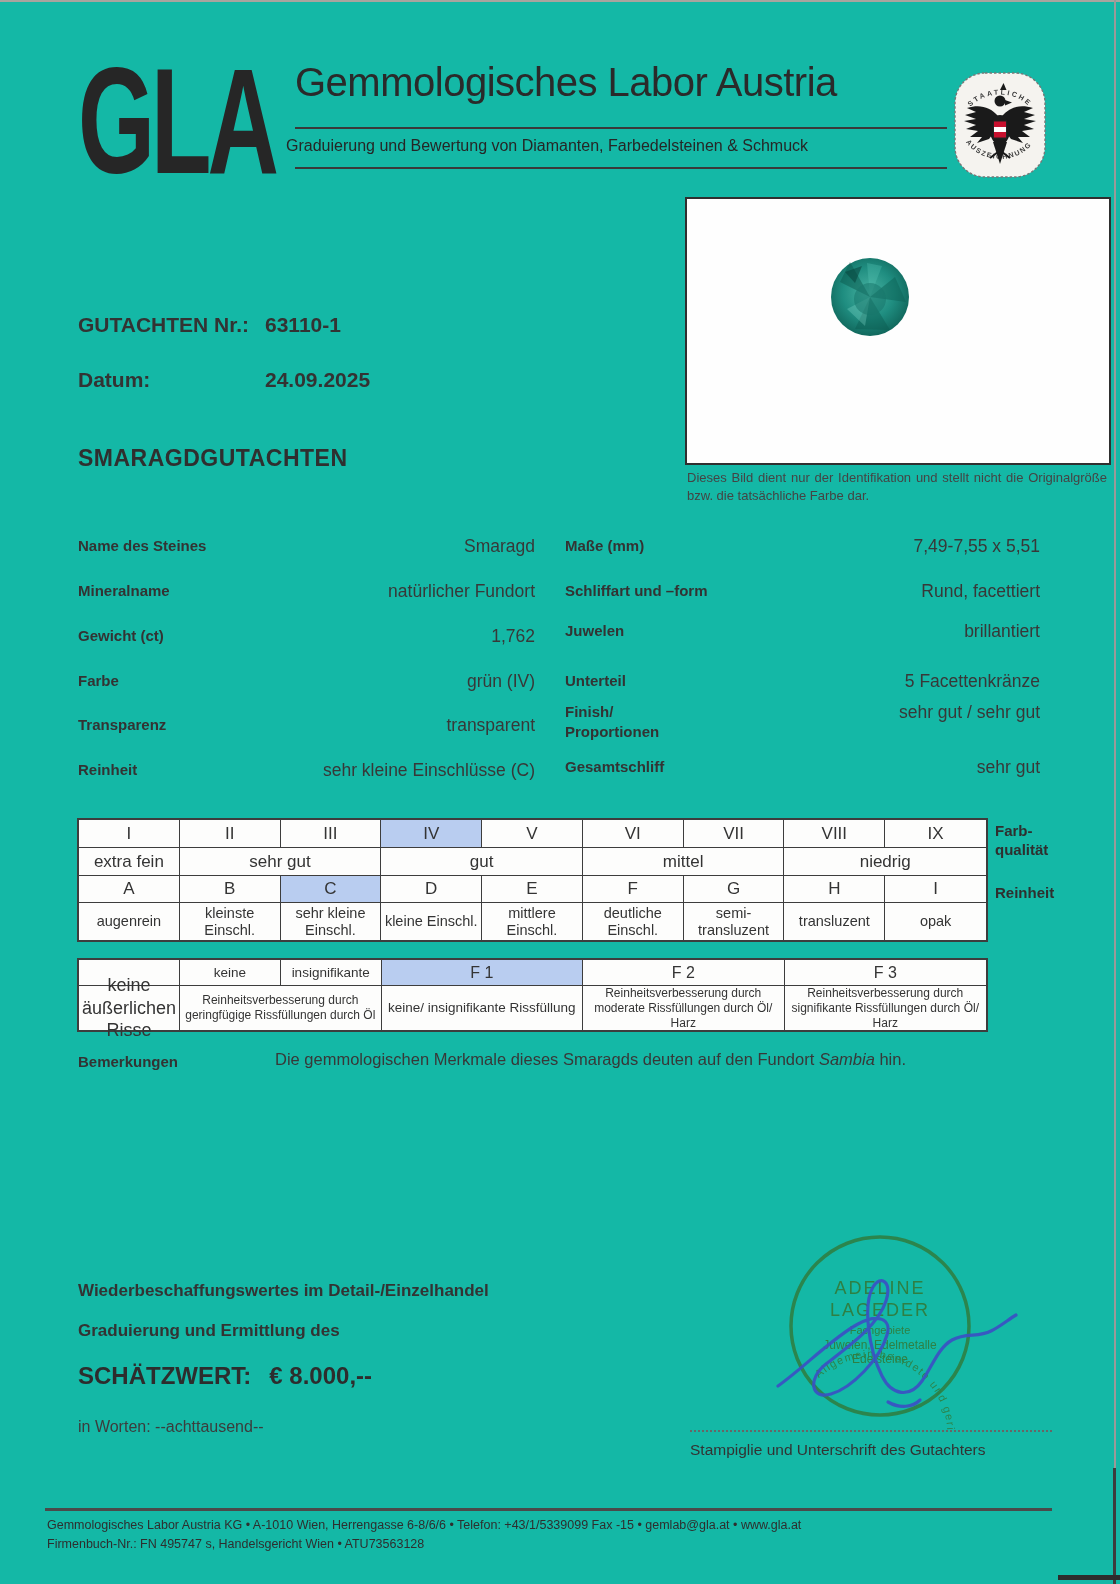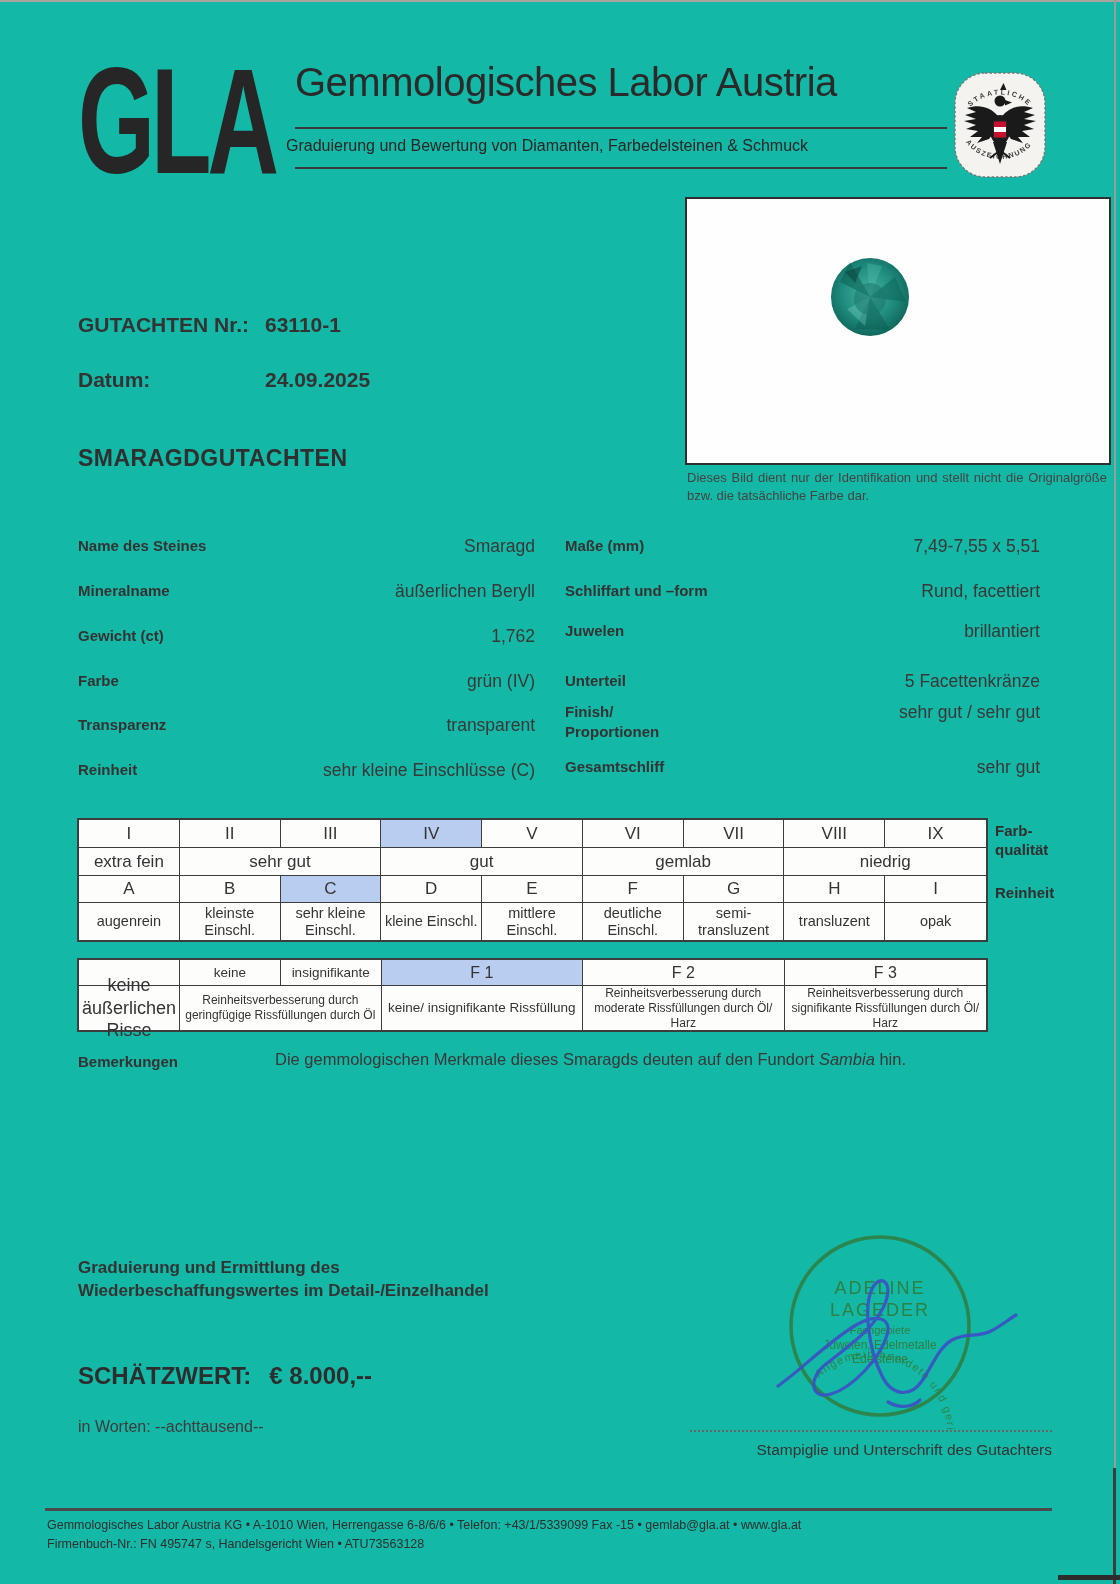--- a/index.html
+++ b/index.html
@@ -58,30 +58,30 @@
   .th-f { font-size:16px; }
   .tiny { font-size:12px; line-height:1.25; }
   .side-label { position:absolute; left:995px; font-size:15px; font-weight:700; color:#2f2f2f; line-height:1.25; }
 
   
   .remarks-label { position:absolute; left:78px; top:1053px; font-size:15px; font-weight:700; color:#333; }
   .remarks-text { position:absolute; left:275px; top:1050px; width:750px; font-size:16.5px; color:#383838; }
 
   
   .purpose-head { position:absolute; left:78px; top:1225px; font-size:23px; font-weight:700; color:#2d2d2d; }
-  .purpose-l1 { position:absolute; left:78px; top:1258px; font-size:17px; font-weight:700; color:#333; }
+  .purpose-l1 { position:absolute; left:78px; top:1321px; font-size:17px; font-weight:700; color:#333; }
   .purpose-l2 { position:absolute; left:78px; top:1281px; font-size:17px; font-weight:700; color:#333; }
   .value-row { position:absolute; left:78px; top:1362px; font-size:24px; font-weight:700; color:#2d2d2d; }
   .value-row .vv { margin-left:18px; }
   .in-words { position:absolute; left:78px; top:1418px; font-size:16px; color:#3c3c3c; }
 
   
   .stamp-wrap { position:absolute; left:758px; top:1216px; }
   .dotted-line { position:absolute; left:690px; top:1430px; width:362px; border-top:2px dotted #666; }
-  .stamp-caption { position:absolute; left:690px; top:1441px; width:362px; text-align:right;
+  .stamp-caption { position:absolute; left:690px; top:1441px; width:362px; text-align:left;
                    font-size:15.5px; color:#333; }
 
   
   .footer-rule { position:absolute; left:45px; top:1508px; width:1007px; height:3px; background:#4a4a4a; }
   .footer-l1 { position:absolute; left:47px; top:1518px; font-size:12.5px; color:#2e2e2e; white-space:nowrap; }
   .footer-l2 { position:absolute; left:47px; top:1537px; font-size:12.5px; color:#2e2e2e; white-space:nowrap; }
 </style>
 </head>
 <body>
 
@@ -160,21 +160,21 @@
     </div>
   </div>
   <div class="photo-caption">Dieses Bild dient nur der Identifikation und stellt nicht die Originalgröße bzw. die tatsächliche Farbe dar.</div>
 
   <div class="prow" style="left:78px;top:536px;width:457px;">
     <span class="plabel">Name des Steines</span>
     <span class="pvalue">Smaragd</span>
   </div>
   <div class="prow" style="left:78px;top:581px;width:457px;">
     <span class="plabel">Mineralname</span>
-    <span class="pvalue">äußerlichen Beryll</span>
+    <span class="pvalue">natürlicher Fundort</span>
   </div>
   <div class="prow" style="left:78px;top:626px;width:457px;">
     <span class="plabel">Gewicht (ct)</span>
     <span class="pvalue">1,762</span>
   </div>
   <div class="prow" style="left:78px;top:671px;width:457px;">
     <span class="plabel">Farbe</span>
     <span class="pvalue">grün (IV)</span>
   </div>
   <div class="prow" style="left:78px;top:715px;width:457px;">
@@ -218,21 +218,21 @@
     <div class="cell hl">IV</div>
     <div class="cell">V</div>
     <div class="cell">VI</div>
     <div class="cell">VII</div>
     <div class="cell">VIII</div>
     <div class="cell lc">IX</div>
 
     <div class="cell">extra fein</div>
     <div class="cell s2">sehr gut</div>
     <div class="cell s2">gut</div>
-    <div class="cell s2">gemlab</div>
+    <div class="cell s2">mittel</div>
     <div class="cell s2 lc">niedrig</div>
 
     <div class="cell">A</div>
     <div class="cell">B</div>
     <div class="cell hl">C</div>
     <div class="cell">D</div>
     <div class="cell">E</div>
     <div class="cell">F</div>
     <div class="cell">G</div>
     <div class="cell">H</div>

